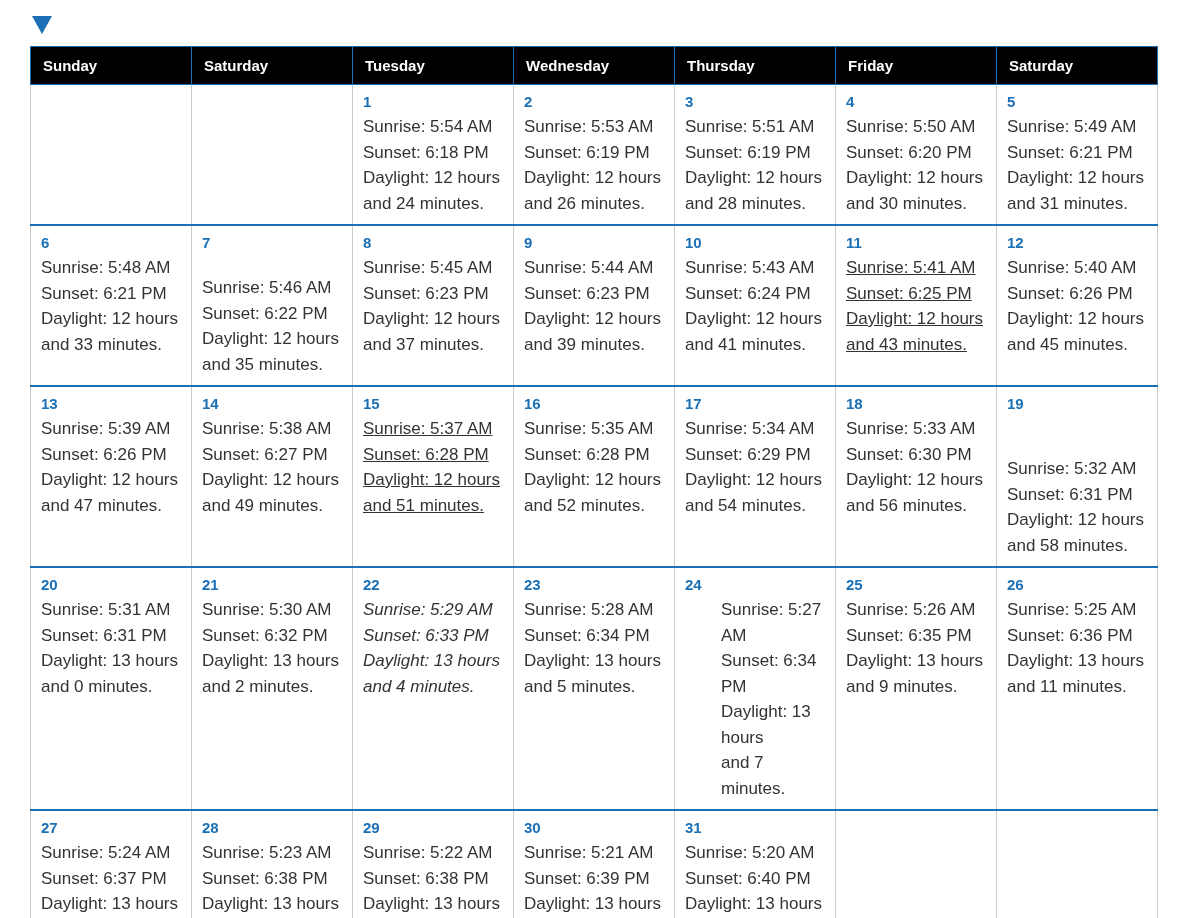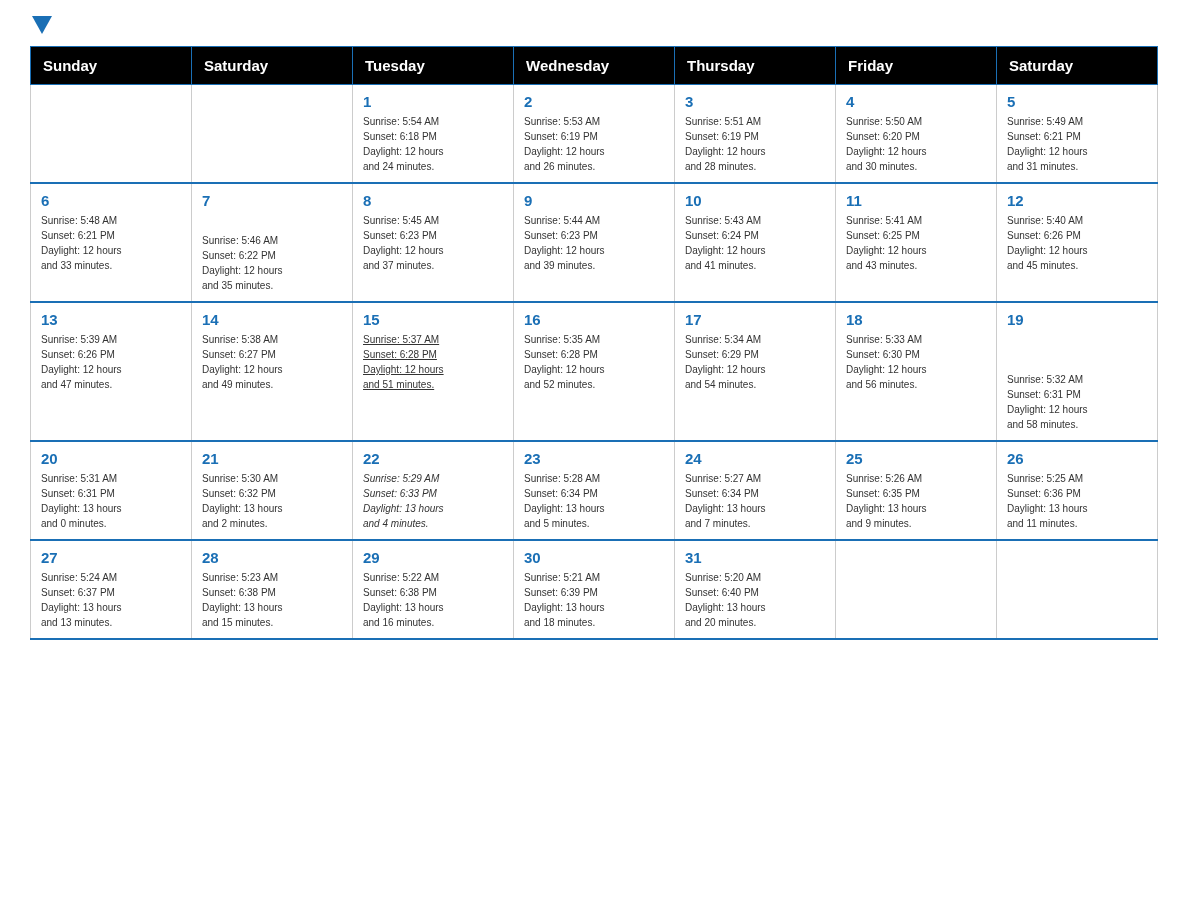--- a/index.html
+++ b/index.html
@@ -79,21 +79,21 @@
     }
     .day-number {
       font-size: 15px;
       font-weight: bold;
       color: #1a6fb5;
       display: block;
       margin-bottom: 4px;
     }
     .day-info {
       color: #333;
-      font-size: 10px;
+      font-size: 17px;
       line-height: 1.5;
     }
     .calendar tr td {
       border-bottom: 2px solid #1a6fb5;
     }
     .calendar tbody tr:last-child td {
       border-bottom: 2px solid #1a6fb5;
     }
   </style>
 </head>
@@ -198,21 +198,21 @@
         </td>
         <td>
           <span class="day-number">10</span>
           <div class="day-info" style="white-space: pre-line;">Sunrise: 5:43 AM
 Sunset: 6:24 PM
 Daylight: 12 hours
 and 41 minutes.</div>
         </td>
         <td>
           <span class="day-number">11</span>
-          <div class="day-info" style="white-space: pre-line;">Sunrise: 5:41 AM
+          <div class="day-info" style="white-space: pre-line; text-decoration: underline;">Sunrise: 5:41 AM
 Sunset: 6:25 PM
 Daylight: 12 hours
 and 43 minutes.</div>
         </td>
         <td>
           <span class="day-number">12</span>
           <div class="day-info" style="white-space: pre-line;">Sunrise: 5:40 AM
 Sunset: 6:26 PM
 Daylight: 12 hours
 and 45 minutes.</div>
@@ -293,21 +293,21 @@
         </td>
         <td>
           <span class="day-number">23</span>
           <div class="day-info" style="white-space: pre-line;">Sunrise: 5:28 AM
 Sunset: 6:34 PM
 Daylight: 13 hours
 and 5 minutes.</div>
         </td>
         <td>
           <span class="day-number">24</span>
-          <div class="day-info" style="white-space: pre-line;">Sunrise: 5:27 AM
+          <div class="day-info" style="white-space: pre-line; margin-left: 36px;">Sunrise: 5:27 AM
 Sunset: 6:34 PM
 Daylight: 13 hours
 and 7 minutes.</div>
         </td>
         <td>
           <span class="day-number">25</span>
           <div class="day-info" style="white-space: pre-line;">Sunrise: 5:26 AM
 Sunset: 6:35 PM
 Daylight: 13 hours
 and 9 minutes.</div>

